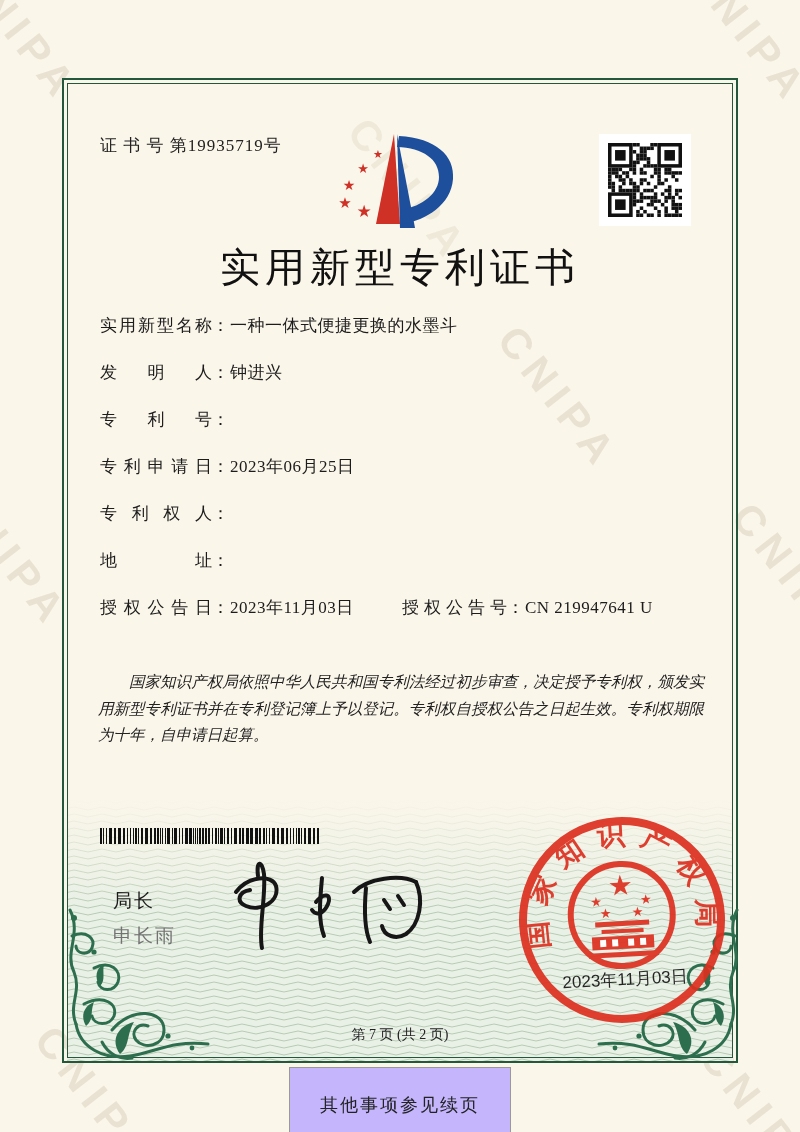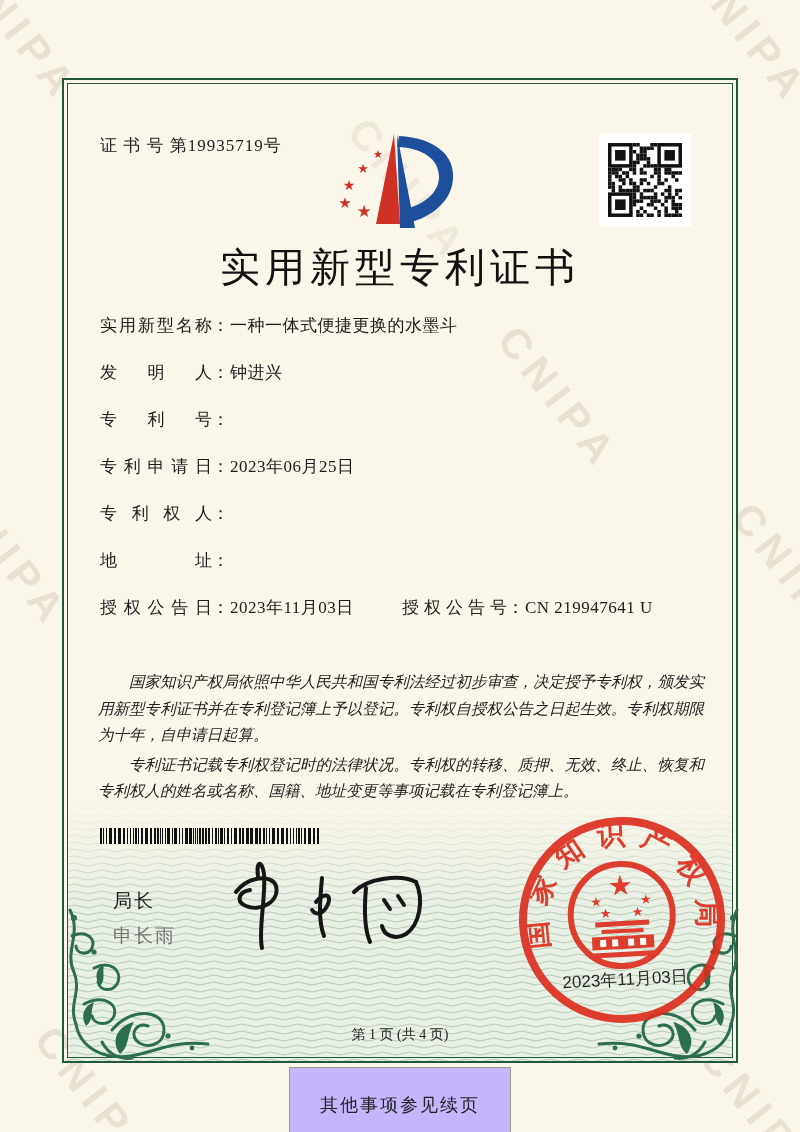--- a/index.html
+++ b/index.html
@@ -363,21 +363,20 @@
           <span class="fcolon">：</span>
           <span class="fvalue fvalue-date">2023年11月03日</span>
           <span class="flabel2">授权公告号</span>
           <span class="fcolon">：</span>
           <span class="fvalue">CN 219947641 U</span>
       </div>
     </div>
 
     <div class="paras">
       <p>国家知识产权局依照中华人民共和国专利法经过初步审查，决定授予专利权，颁发实用新型专利证书并在专利登记簿上予以登记。专利权自授权公告之日起生效。专利权期限为十年，自申请日起算。</p>
-      <p>专利证书记载专利权登记时的法律状况。专利权的转移、质押、无效、终止、恢复和专利权人的姓名或名称、国籍、地址变更等事项记载在专利登记簿上。</p>
     </div>
 
     <svg id="barcode" class="barcode" width="224" height="16">
         <rect x="0" y="0" width="2" height="16" fill="#111"></rect>
         <rect x="3" y="0" width="1" height="16" fill="#111"></rect>
         <rect x="6" y="0" width="1" height="16" fill="#111"></rect>
         <rect x="9" y="0" width="3" height="16" fill="#111"></rect>
         <rect x="14" y="0" width="2" height="16" fill="#111"></rect>
         <rect x="18" y="0" width="3" height="16" fill="#111"></rect>
         <rect x="23" y="0" width="2" height="16" fill="#111"></rect>
@@ -485,17 +484,17 @@
             <rect x="88" y="130" width="6" height="7"></rect>
             <rect x="100" y="130" width="6" height="7"></rect>
             <rect x="116" y="130" width="6" height="7"></rect>
             <rect x="128" y="130" width="6" height="7"></rect>
           </g>
         </g>
         <text x="111" y="176" text-anchor="middle" font-size="17" fill="#141414" font-family="'Liberation Sans', sans-serif">2023年11月03日</text>
       </g>
     </svg>
 
-    <div class="page-footer">第 1 页 (共 4 页)</div>
+    <div class="page-footer">第 7 页 (共 2 页)</div>
     <div class="cont-note">其他事项参见续页</div>
 
   </div>
 </div>
 
 </body></html>

